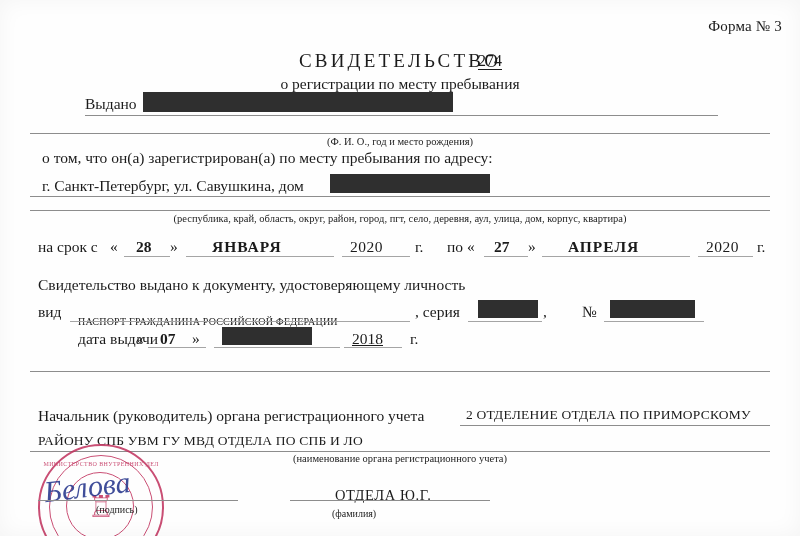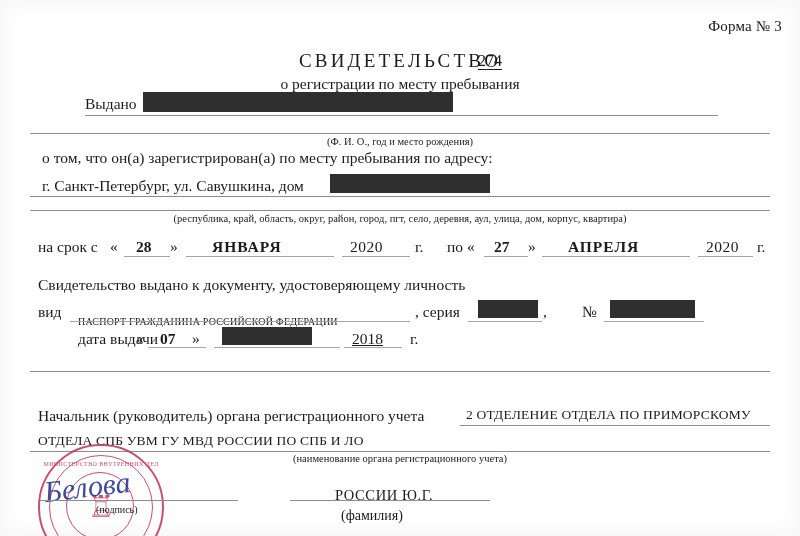--- a/index.html
+++ b/index.html
@@ -139,23 +139,23 @@
   }
   .fam-name {
     position: absolute;
     left: 335px;
     top: 487px;
     font-size: 14.5px;
     letter-spacing: 0.6px;
   }
   .fam-caption {
     position: absolute;
-    left: 341px;
+    left: 332px;
     top: 508px;
-    font-size: 14px;
+    font-size: 10px;
   }
   .edge-shadow {
     position: absolute;
     left: 0; top: 0; right: 0; bottom: 0;
     pointer-events: none;
     box-shadow: inset 0 0 22px rgba(0,0,0,0.045);
   }
 </style>
 </head>
 <body>
@@ -225,33 +225,33 @@
   <div class="abs lbl" style="left:410px; top:330px;">г.</div>
   <div class="rule thin" style="left:148px; top:347px; width:58px;"></div>
   <div class="rule thin" style="left:214px; top:347px; width:126px;"></div>
   <div class="rule thin" style="left:344px; top:347px; width:58px;"></div>
 
   <div class="rule" style="left:30px; top:371px; width:740px;"></div>
 
   <div class="abs lbl" style="left:38px; top:407px;">Начальник (руководитель) органа регистрационного учета</div>
   <div class="abs lbl" style="left:466px; top:407px; font-size:13.5px; letter-spacing:0.2px;">2 ОТДЕЛЕНИЕ ОТДЕЛА  ПО ПРИМОРСКОМУ</div>
   <div class="rule" style="left:460px; top:425px; width:310px;"></div>
-  <div class="abs lbl" style="left:38px; top:433px; font-size:13.5px; letter-spacing:0.2px;">ОТДЕЛА СПБ УВМ  ГУ  МВД РОССИИ  ПО СПБ  И  ЛО</div>
+  <div class="abs lbl" style="left:38px; top:433px; font-size:13.5px; letter-spacing:0.2px;">РАЙОНУ СПБ УВМ  ГУ  МВД ОТДЕЛА  ПО СПБ  И  ЛО</div>
   <div class="rule" style="left:30px; top:451px; width:740px;"></div>
   <div class="abs caption" style="top:453px;">(наименование органа регистрационного учета)</div>
 
   <div class="stamp">
     <div class="stamp-inner"></div>
     <div class="stamp-text-top">МИНИСТЕРСТВО ВНУТРЕННИХ ДЕЛ</div>
     <div class="stamp-eagle">♖</div>
 
   </div>
 
   <div class="signature">Белова</div>
   <div class="rule" style="left:38px; top:500px; width:200px;"></div>
   <div class="sig-caption">(подпись)</div>
 
-  <div class="fam-name">РОССИИ Ю.Г.</div>
+  <div class="fam-name">ОТДЕЛА Ю.Г.</div>
   <div class="rule" style="left:290px; top:500px; width:200px;"></div>
   <div class="fam-caption">(фамилия)</div>
 
   <div class="edge-shadow"></div>
 </div>
 
 </body></html>

